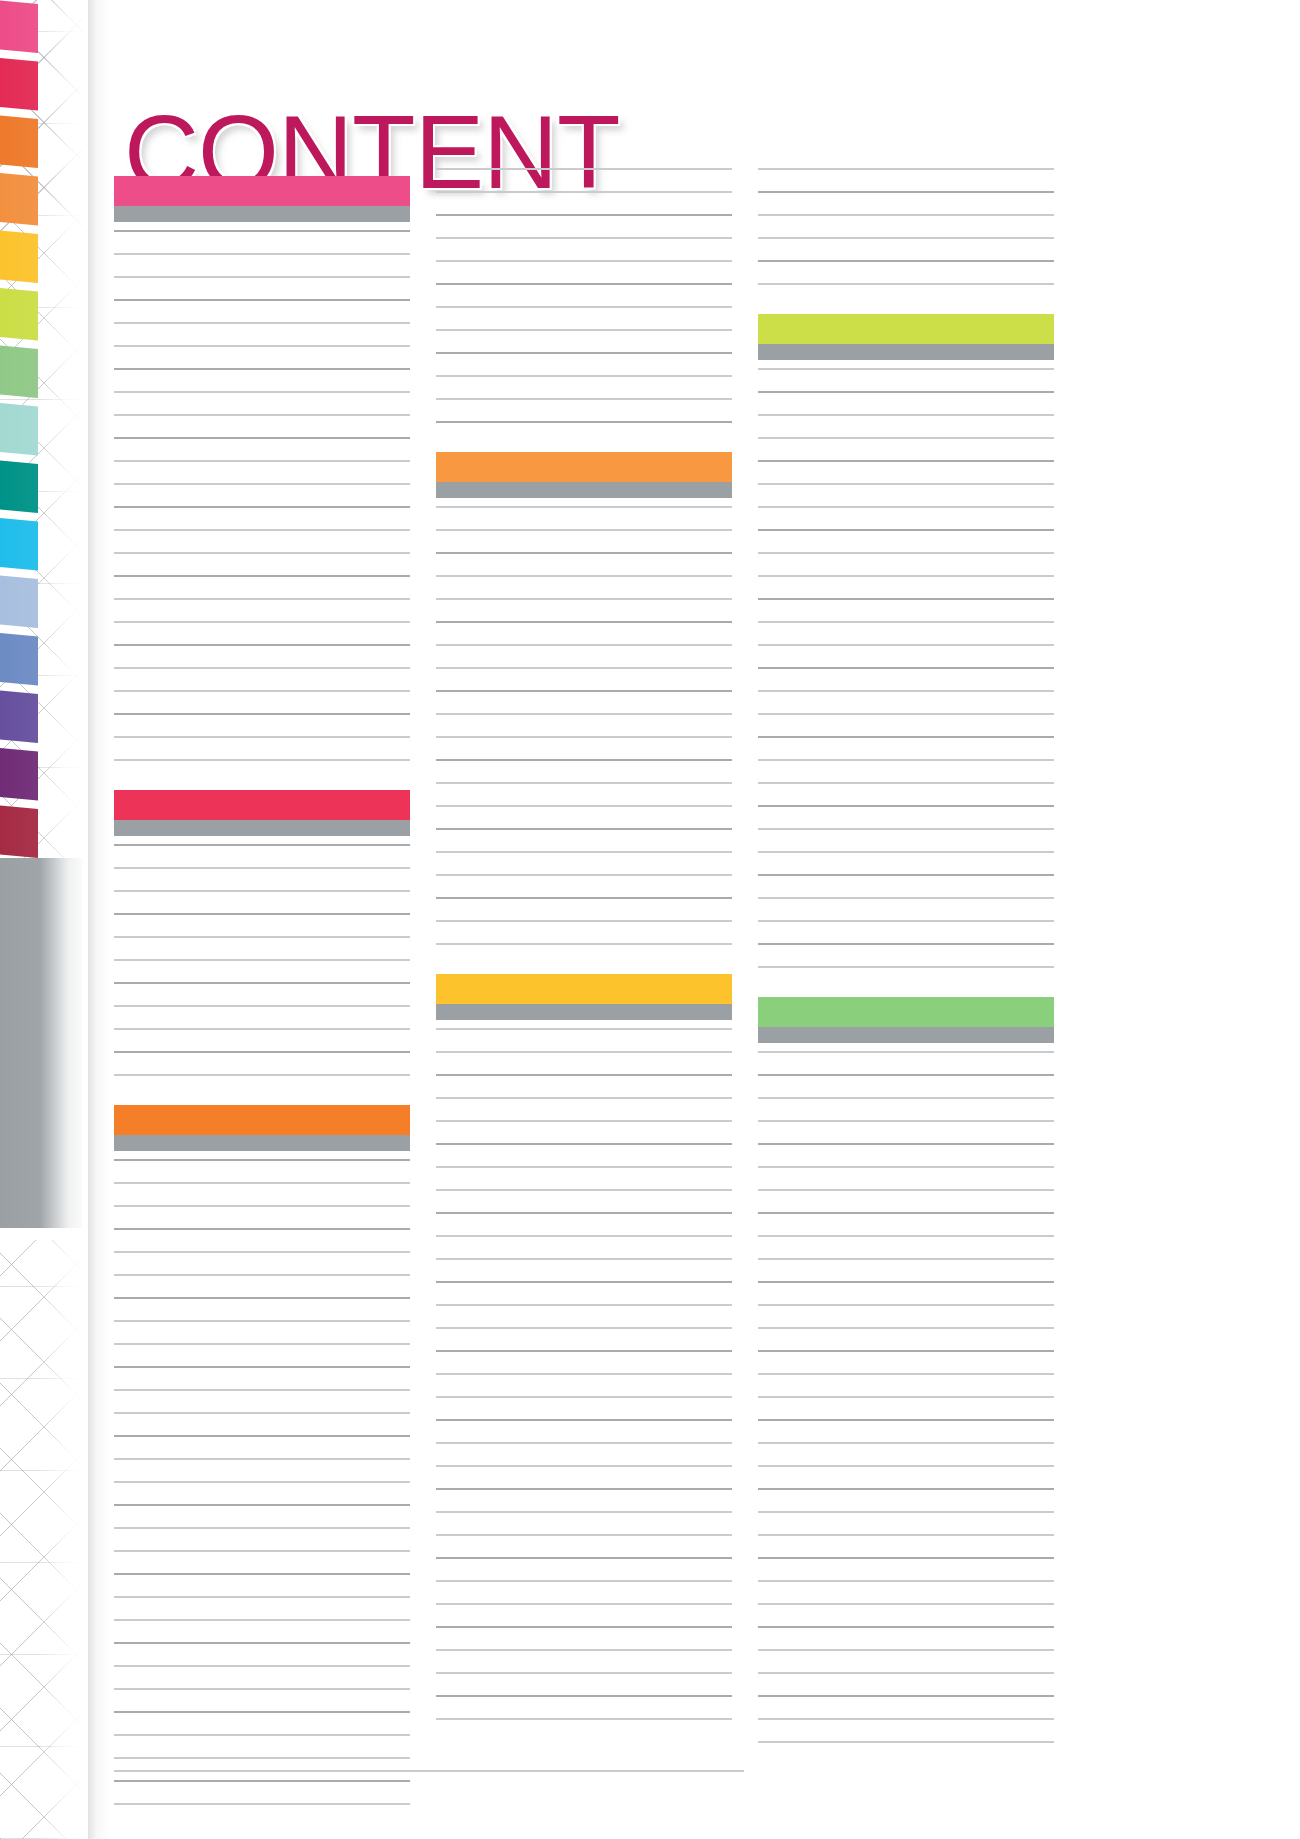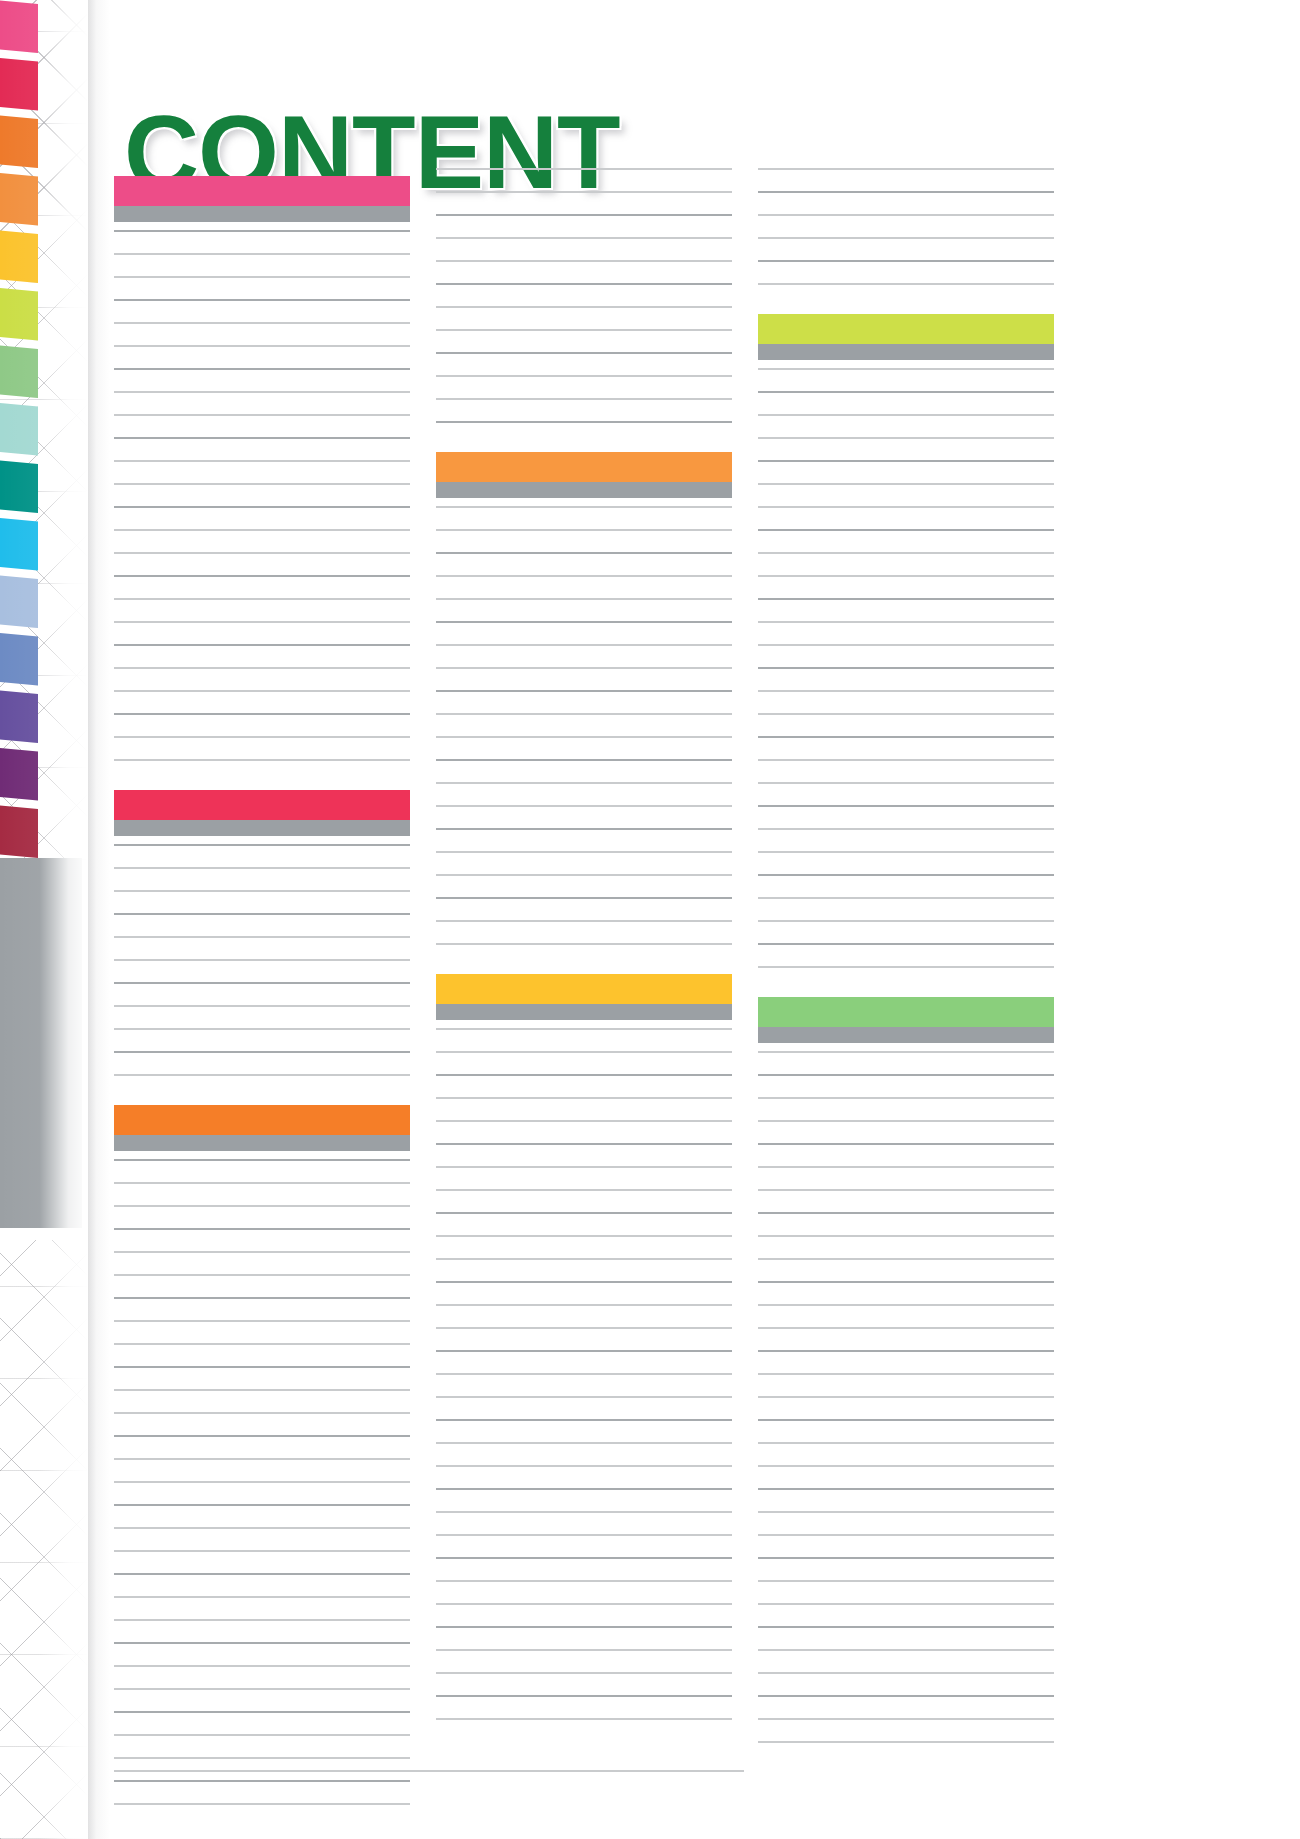--- a/index.html
+++ b/index.html
@@ -45,22 +45,22 @@
 
   
   #page-shadow{
     position:absolute;left:88px;top:0;width:22px;height:1839px;
     background:linear-gradient(90deg, rgba(120,120,125,.22) 0%, rgba(120,120,125,.06) 38%, rgba(255,255,255,0) 100%);
   }
 
   
   #page-title{
     position:absolute;left:124px;top:30px;
-    font-size:104px;line-height:104px;font-weight:bold;
-    letter-spacing:-1px;color:#15803d;
+    font-size:104px;line-height:104px;font-weight:normal;
+    letter-spacing:-1px;color:#be185d;
     text-shadow:
        2px 2px 0 #ffffff, -2px -2px 0 #ffffff,
        2px -2px 0 #ffffff, -2px 2px 0 #ffffff,
        5px 6px 7px rgba(120,120,130,.35);
     white-space:nowrap;
   }
 
   
   #columns{
     position:absolute;left:114px;top:168px;

